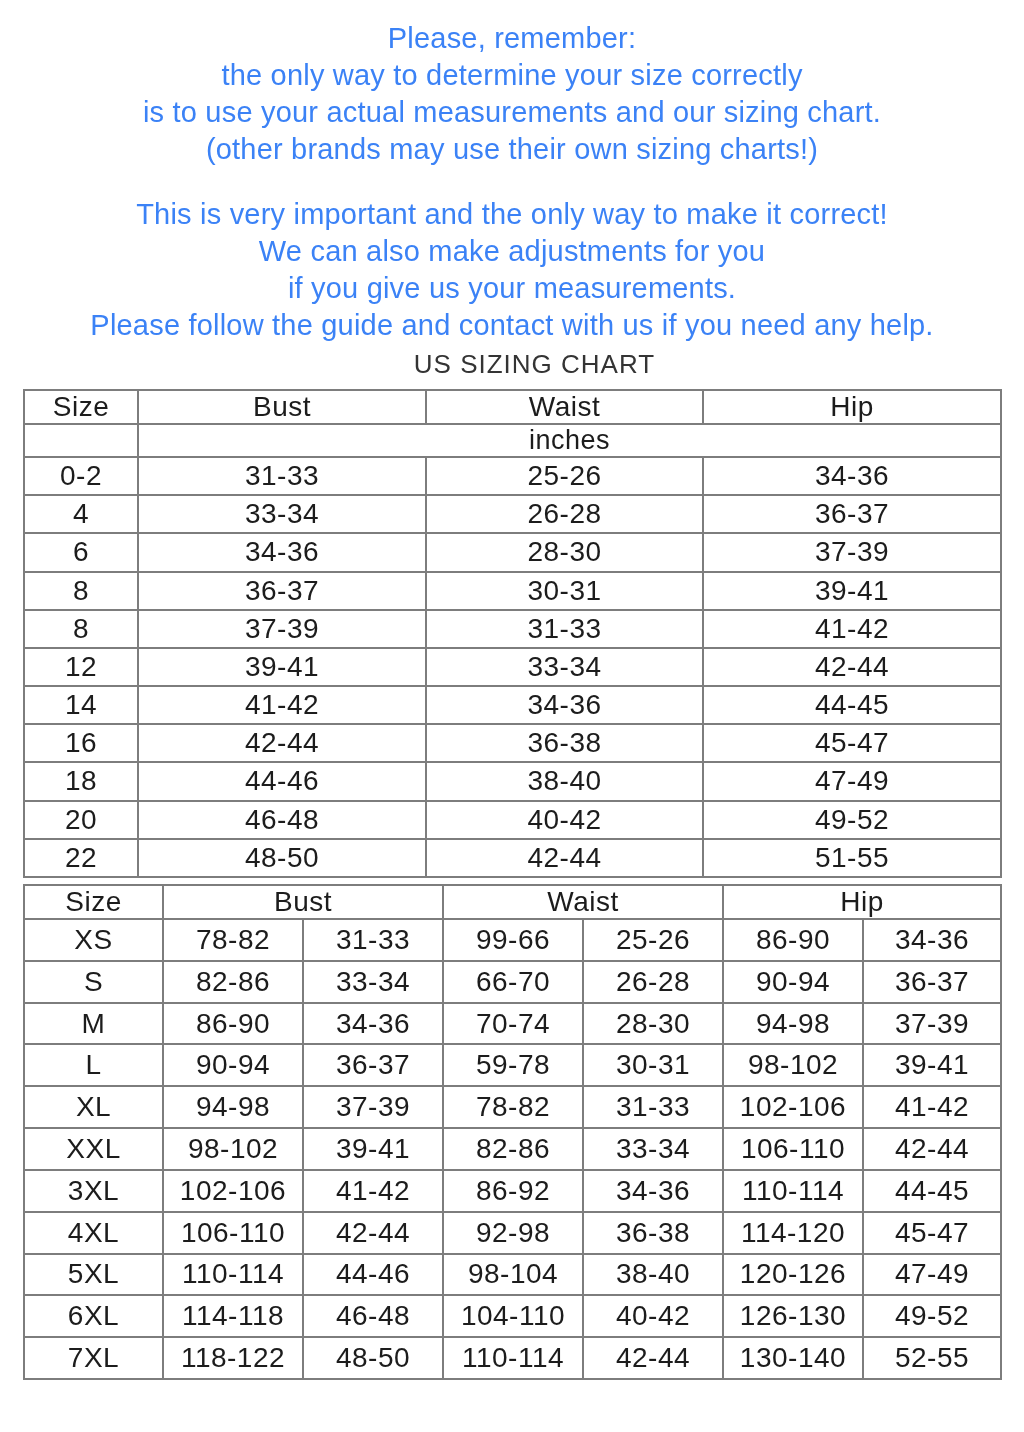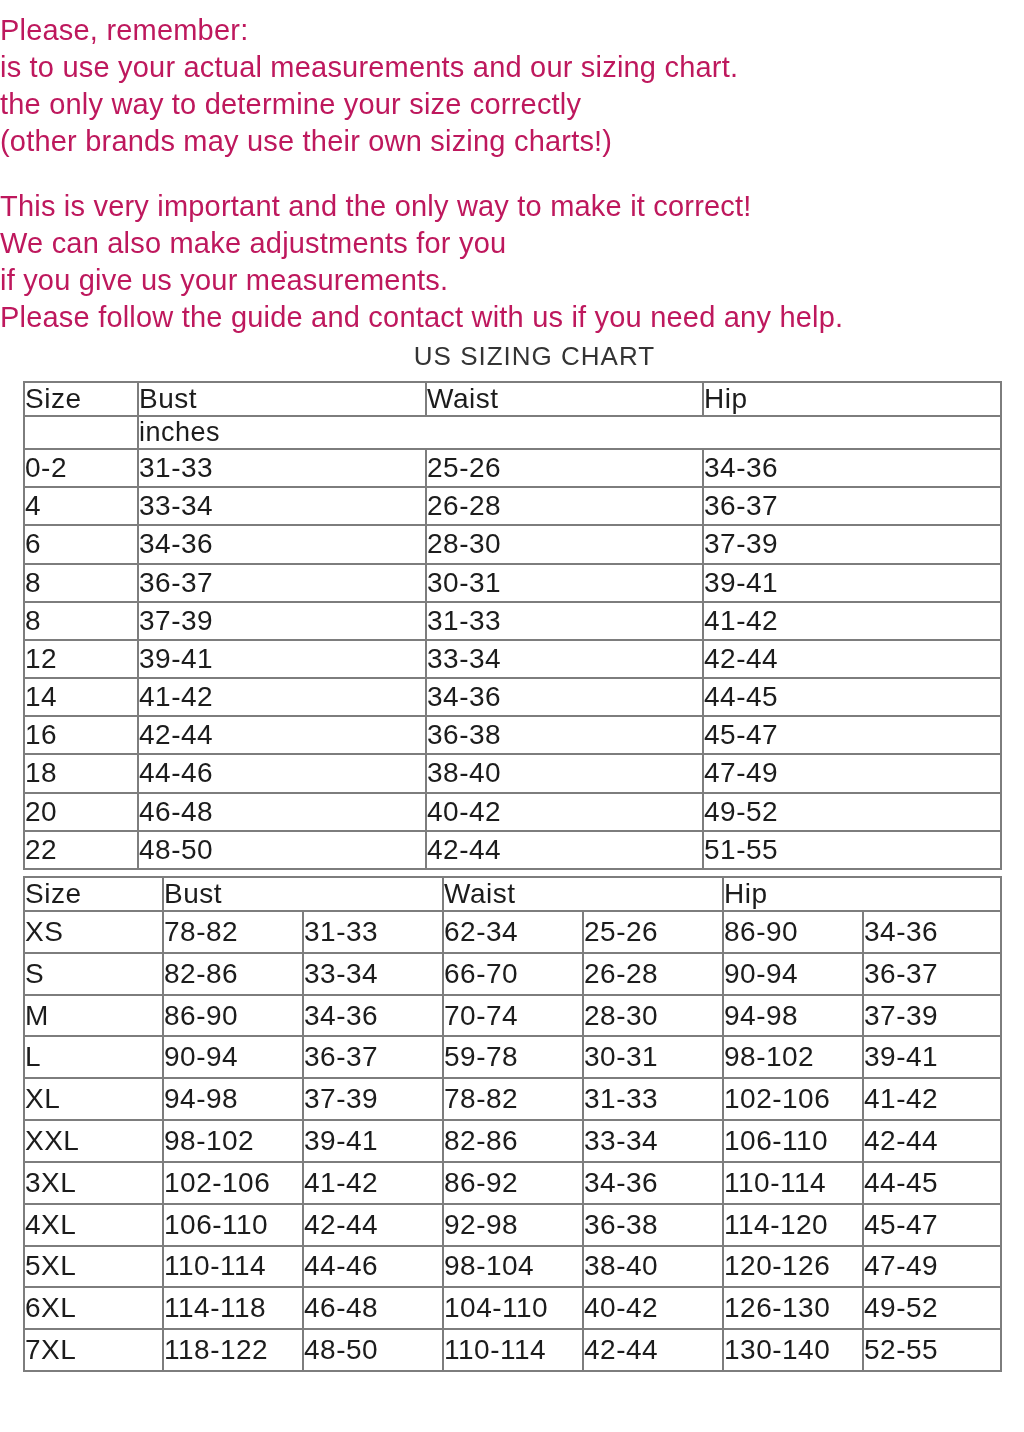--- a/index.html
+++ b/index.html
@@ -7,43 +7,44 @@
     width: 1024px;
     height: 1432px;
     background: #ffffff;
     font-family: "Liberation Sans", sans-serif;
     font-weight: 300;
     overflow: hidden;
     box-sizing: border-box;
   }
   .intro {
     padding-top: 12px;
-    text-align: left;
-    color: #be185d;
+    text-align: center;
+    color: #3b82f6;
     font-size: 29px;
     line-height: 37px;
     letter-spacing: 0.2px;
+    margin-top: 8px;
   }
   .intro-par + .intro-par { margin-top: 28px; }
   .chart-title {
     text-align: center;
     color: #343434;
     font-size: 26px;
     line-height: 32px;
     letter-spacing: 1px;
     margin-left: 45px;
   }
   .us-title { margin-top: 4px; }
   .intl-title { margin-top: 14px; }
   table {
     border-collapse: collapse;
     table-layout: fixed;
     margin-left: 23px;
     width: 977px;
-    text-align: left;
+    text-align: center;
     color: #1c1c1c;
     font-weight: 300;
     letter-spacing: 0.5px;
   }
   .us-table { margin-top: 9px; height: 489px; font-size: 28px; }
   .intl-table { margin-top: 6px; height: 496px; font-size: 28px; }
   th, td {
     border: 2px solid #7d7d7d;
     padding: 0;
     font-weight: 300;
@@ -52,22 +53,22 @@
   .unit-cell { font-size: 27px; border-radius: 16px; }
 </style>
 </head>
 <body>
 
 <div class="page">
 
   <div class="intro">
     <div class="intro-par">
         <div>Please, remember:</div>
+        <div>the only way to determine your size correctly</div>
         <div>is to use your actual measurements and our sizing chart.</div>
-        <div>the only way to determine your size correctly</div>
         <div>(other brands may use their own sizing charts!)</div>
       </div>
     <div class="intro-par">
         <div>This is very important and the only way to make it correct!</div>
         <div>We can also make adjustments for you</div>
         <div>if you give us your measurements.</div>
         <div>Please follow the guide and contact with us if you need any help.</div>
       </div>
   </div>
 
@@ -179,21 +180,21 @@
         <th colspan="2">Bust</th>
         <th colspan="2">Waist</th>
         <th colspan="2">Hip</th>
       </tr>
     </thead>
     <tbody>
         <tr>
           <td>XS</td>
           <td>78-82</td>
           <td>31-33</td>
-          <td>62-34</td>
+          <td>99-66</td>
           <td>25-26</td>
           <td>86-90</td>
           <td>34-36</td>
         </tr>
         <tr>
           <td>S</td>
           <td>82-86</td>
           <td>33-34</td>
           <td>66-70</td>
           <td>26-28</td>

